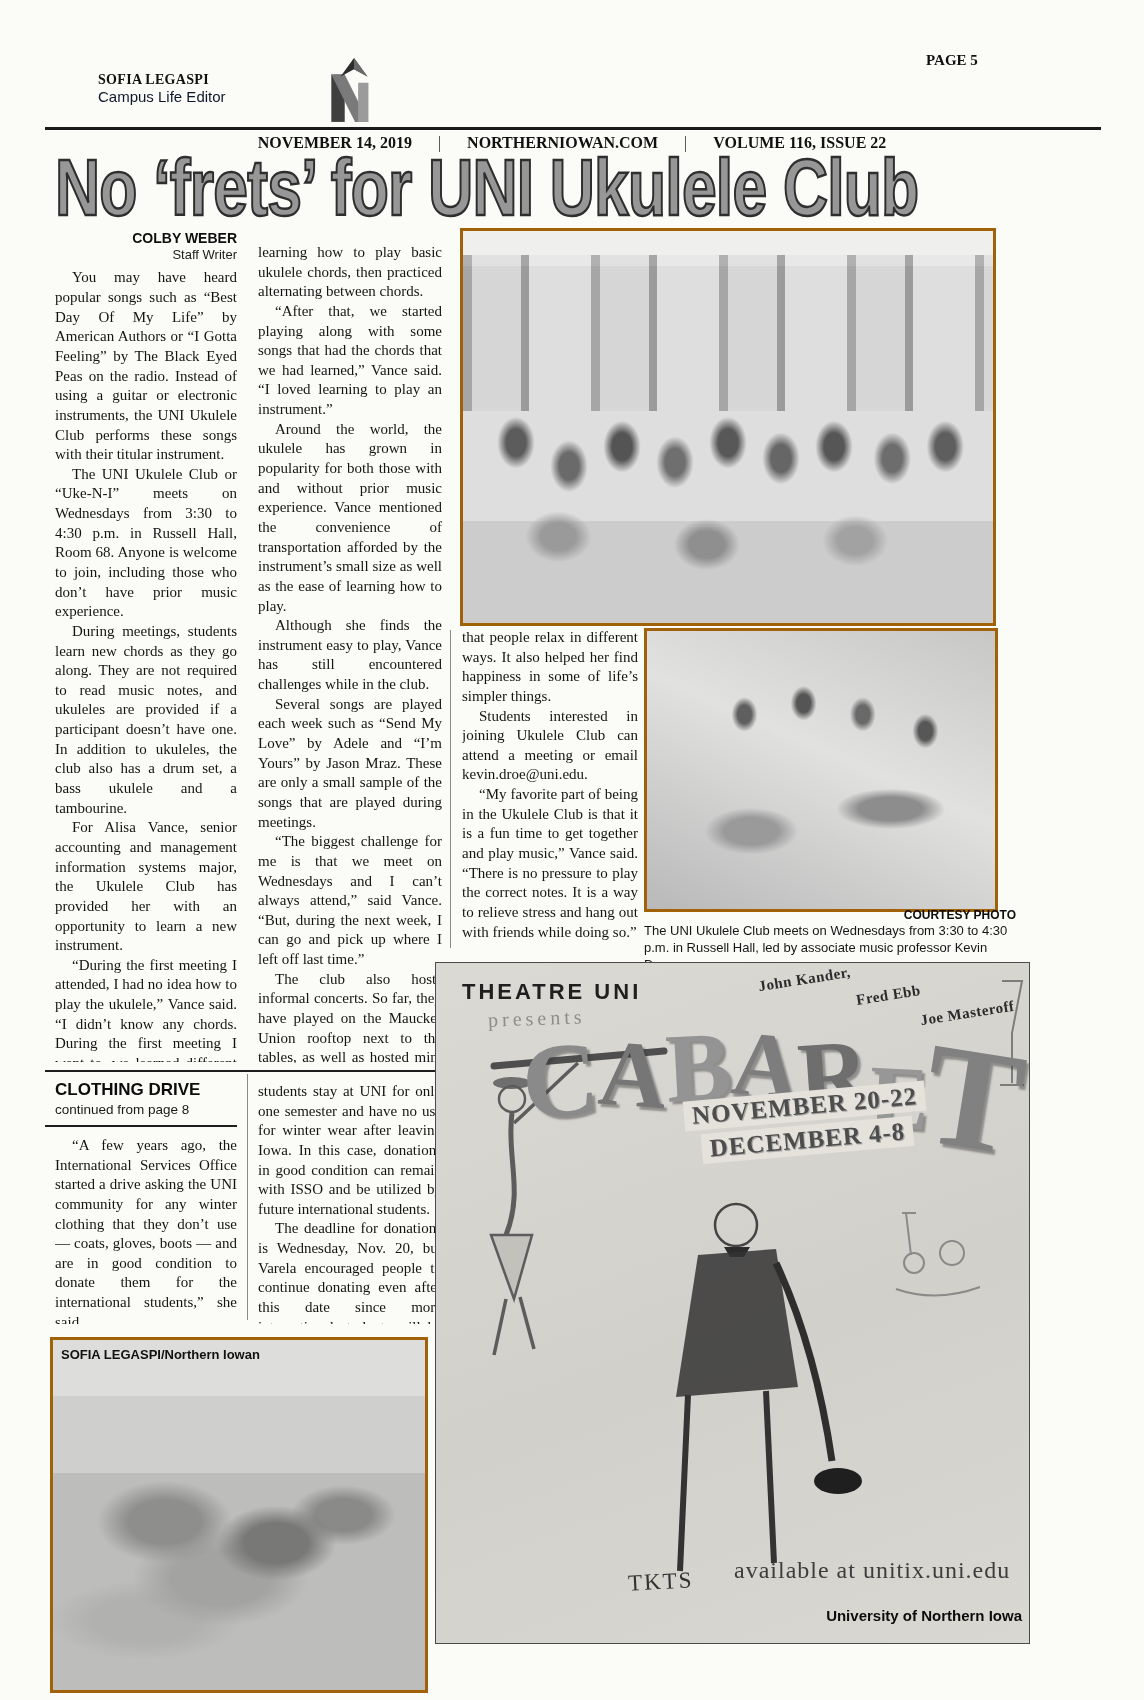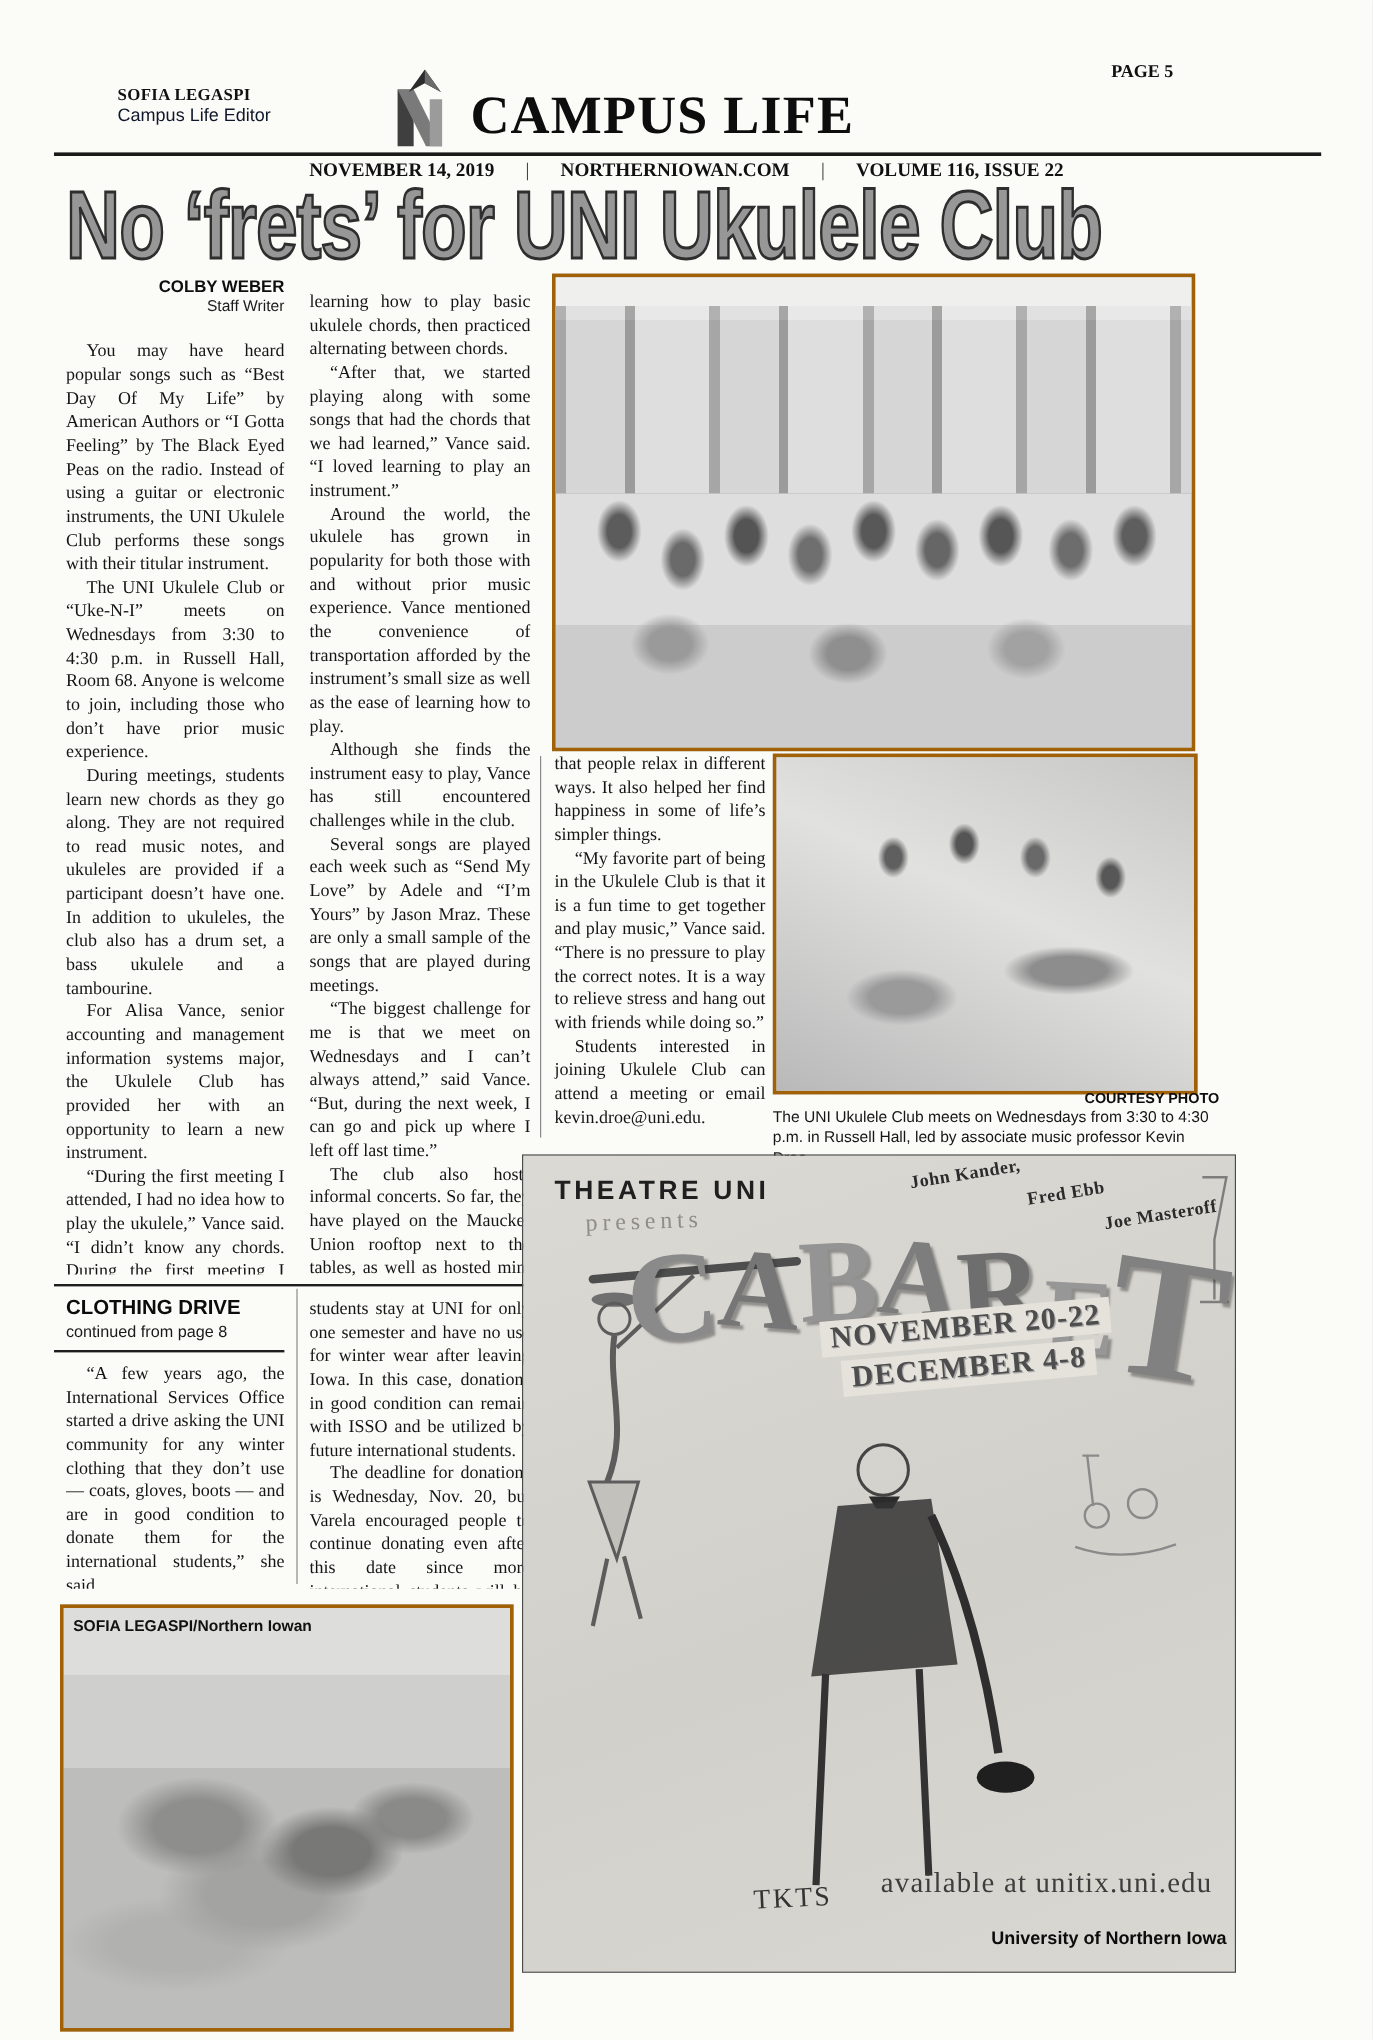--- a/index.html
+++ b/index.html
@@ -22,21 +22,21 @@
   
   .headline{left:55px;top:148px;width:1080px;font-family:"Liberation Sans",sans-serif;font-weight:700;font-size:80px;line-height:1.0;color:#979797;-webkit-text-stroke:2.5px #2e2e2e;text-stroke:2.5px #2e2e2e;transform:scaleX(.78);transform-origin:left top;white-space:nowrap;letter-spacing:-1px;}
 
   
   .col{overflow:hidden;text-align:justify;font-size:15px;line-height:1.31;color:#141414;}
   .col p{margin:0;text-indent:17px;}
   .col p.noindent{text-indent:0;}
   .col1{left:55px;top:230px;width:182px;height:832px;}
   .col2{left:258px;top:243px;width:184px;height:820px;}
   .col3{left:462px;top:628px;width:176px;height:322px;}
-  .byline{text-align:right;margin-bottom:22px;line-height:1.2;}
+  .byline{text-align:right;margin-bottom:6px;line-height:1.2;}
   .byline-name{font-family:"Liberation Sans",sans-serif;font-weight:700;font-size:14px;color:#0e0e0e;}
   .byline-title{font-family:"Liberation Sans",sans-serif;font-size:13px;color:#1c1c1c;}
 
   .vdiv{width:1px;background:#8a8a8a;}
   .vdiv-a{left:450px;top:630px;height:318px;}
   .vdiv-b{left:247px;top:1074px;height:246px;}
 
   
   .photo{border:3px solid #a16207;overflow:hidden;background:#cfcfcf;}
   .photo1{left:460px;top:228px;width:530px;height:392px;}
@@ -124,21 +124,20 @@
   </div>
   <div class="abs page-num">PAGE 5</div>
 
   <svg class="abs logo" viewBox="0 0 60 64">
     <polygon points="8,16 21,16 21,62 8,62" fill="#3f3f3f"></polygon>
     <polygon points="8,16 21,16 44,62 31,62" fill="#7a7a7a"></polygon>
     <polygon points="34,24 44,24 44,62 34,62" fill="#9b9b9b"></polygon>
     <polygon points="30,0 43,18 30,11 17,18" fill="#2c2c2c"></polygon>
     <polygon points="30,0 43,18 30,11" fill="#6a6a6a"></polygon>
   </svg>
-  <div class="abs section-title">CAMPUS LIFE</div>
 
   <div class="abs rule-top"></div>
 
   <div class="abs dateline">
     <span>NOVEMBER 14, 2019</span><span class="sep">|</span><span>NORTHERNIOWAN.COM</span><span class="sep">|</span><span>VOLUME 116, ISSUE 22</span>
   </div>
 
   <div class="abs headline">No ‘frets’ for UNI Ukulele Club</div>
 
   <div class="abs col col1">
@@ -160,22 +159,22 @@
       <p>“After that, we started playing along with some songs that had the chords that we had learned,” Vance said. “I loved learning to play an instrument.”</p>
       <p>Around the world, the ukulele has grown in popularity for both those with and without prior music experience. Vance mentioned the convenience of transportation afforded by the instrument’s small size as well as the ease of learning how to play.</p>
       <p>Although she finds the instrument easy to play, Vance has still encountered challenges while in the club.</p>
       <p>Several songs are played each week such as “Send My Love” by Adele and “I’m Yours” by Jason Mraz. These are only a small sample of the songs that are played during meetings.</p>
       <p>“The biggest challenge for me is that we meet on Wednesdays and I can’t always attend,” said Vance. “But, during the next week, I can go and pick up where I left off last time.”</p>
       <p>The club also hosts informal concerts. So far, they have played on the Maucker Union rooftop next to the tables, as well as hosted mini ukulele lessons during Maucker Union Live last August. In the future, they may have other performances.</p>
     </div>
 
   <div class="abs col col3">
       <p class="noindent">that people relax in different ways. It also helped her find happiness in some of life’s simpler things.</p>
+      <p>Students interested in joining Ukulele Club can attend a meeting or email kevin.droe@uni.edu.</p>
       <p>“My favorite part of being in the Ukulele Club is that it is a fun time to get together and play music,” Vance said. “There is no pressure to play the correct notes. It is a way to relieve stress and hang out with friends while doing so.”</p>
-      <p>Students interested in joining Ukulele Club can attend a meeting or email kevin.droe@uni.edu.</p>
     </div>
 
   <div class="abs vdiv vdiv-a"></div>
   <div class="abs vdiv vdiv-b"></div>
 
   <div class="abs photo photo1">
     <div class="base"></div>
     <div class="windows"></div>
     <div class="people"></div>
   </div>

